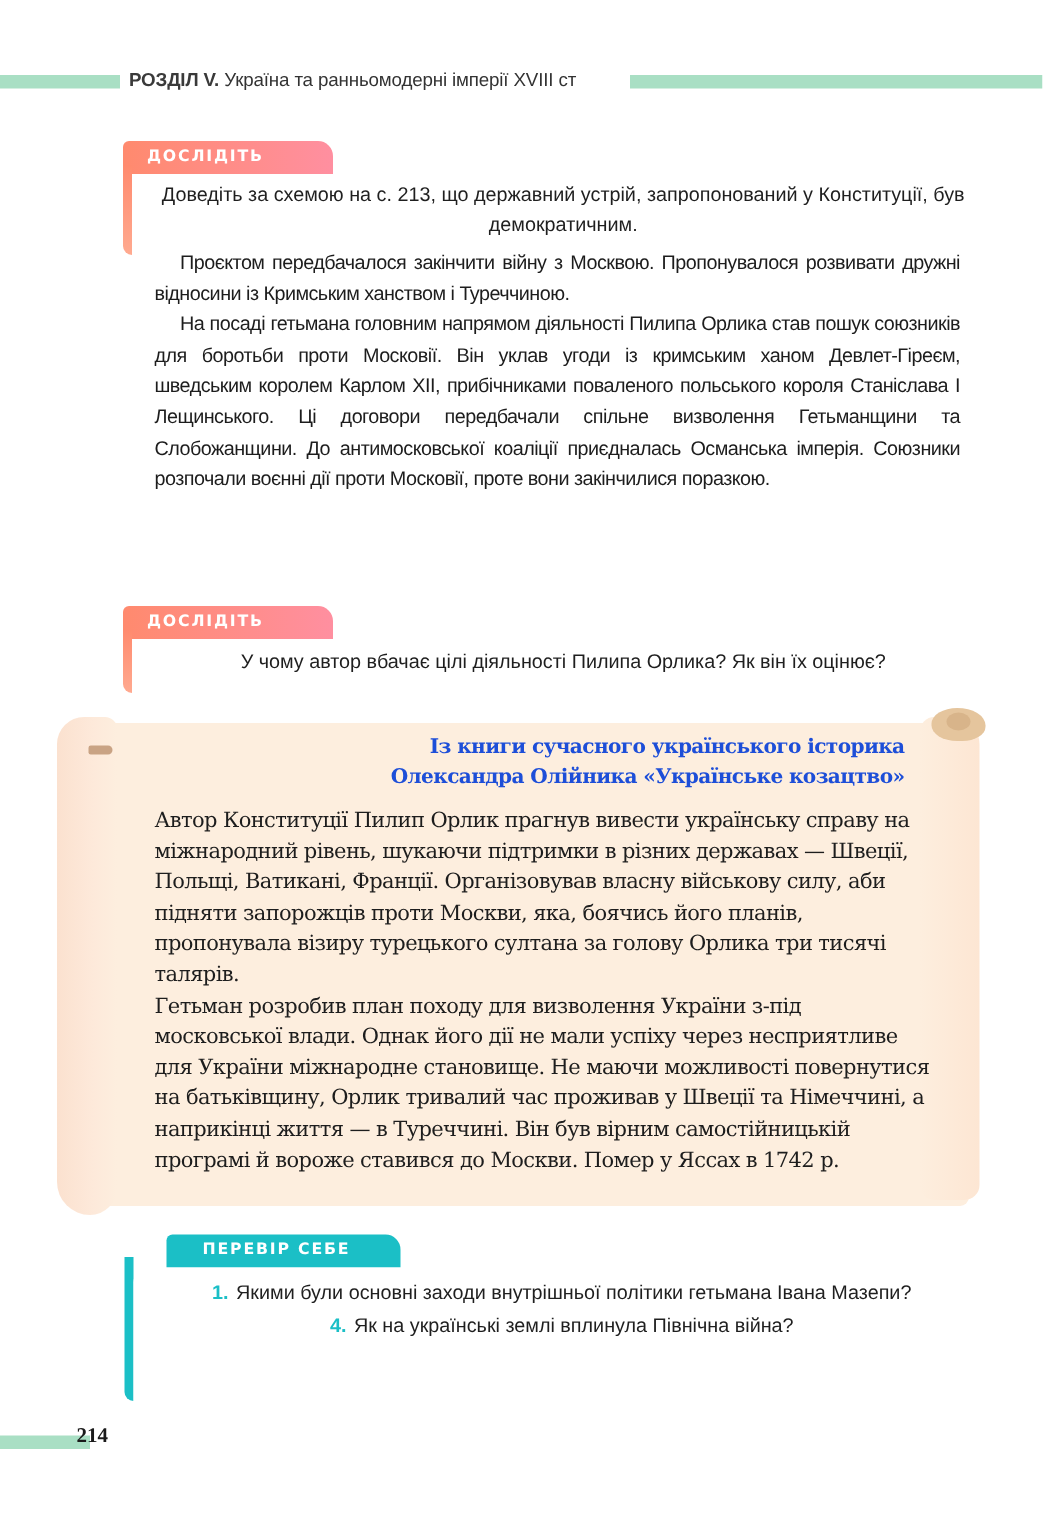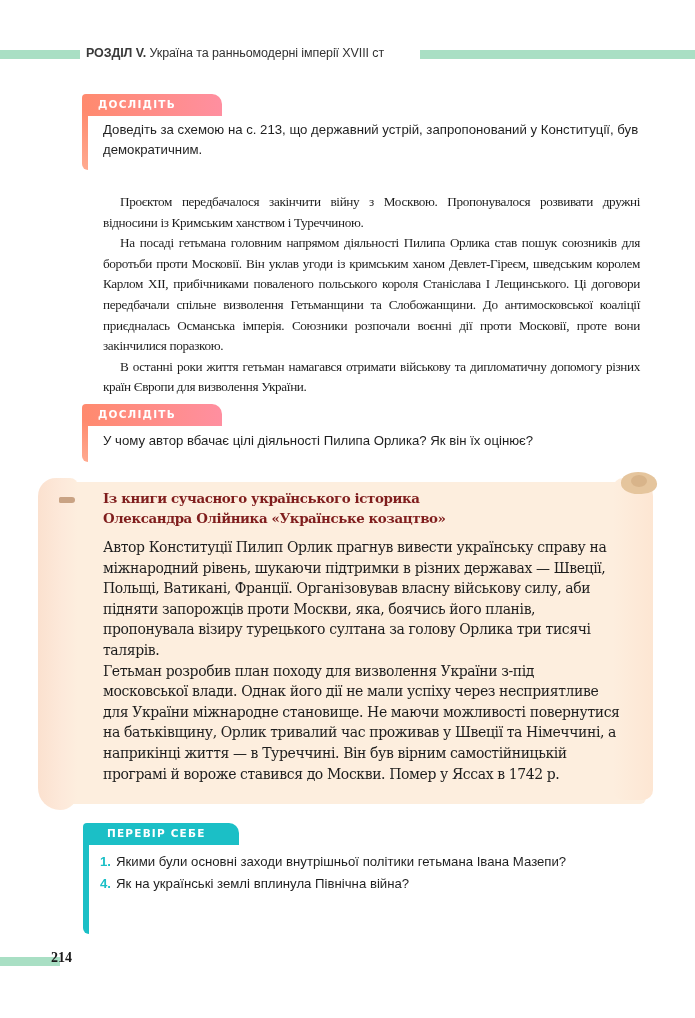--- a/index.html
+++ b/index.html
@@ -6,39 +6,39 @@
   html, body { width: 695px; height: 1018px; background: #ffffff; overflow: hidden; }
   body { position: relative; font-family: "Liberation Serif", serif; color: #1d1d1d; }
 
   
   .hdr-bar-left { position: absolute; left: 0; top: 50px; width: 80px; height: 9px; background: #a9dfc4; }
   .hdr-bar-right { position: absolute; left: 420px; top: 50px; width: 275px; height: 9px; background: #a9dfc4; }
   .hdr-text { position: absolute; left: 86px; top: 46px; font-family: "Liberation Sans", sans-serif; font-size: 12.5px; color: #333; white-space: nowrap; letter-spacing: -0.1px; }
   .hdr-text b { font-weight: bold; color: #3a3a3a; }
   .task-tab { position: absolute; height: 22px; border-radius: 4px 10px 0 0; color: #fff; font-family: "DejaVu Sans", sans-serif; font-weight: bold; font-size: 10.5px; letter-spacing: 1.2px; padding: 4px 0 0 16px; }
   .task-tab.pink { background: linear-gradient(90deg, #ff8a6e 0%, #ff8fa0 100%); }
-  .task-tab.teal { background: #1bbfc6; }
+  .task-tab.teal { background: #1bbfc6; margin-left: 28px; }
   .task-stripe { position: absolute; width: 6px; border-radius: 0 0 0 6px; }
   .task-stripe.pink { background: linear-gradient(180deg, #ff8a6e, #ffaa90); }
   .task-stripe.teal { background: #1bbfc6; }
-  .task-body { position: absolute; background: #fff; border-radius: 10px 0 0 0; font-family: "Liberation Sans", sans-serif; font-size: 13.2px; line-height: 20px; color: #1f1f1f; }
+  .task-body { position: absolute; background: #fff; border-radius: 10px 0 0 0; font-family: "Liberation Sans", sans-serif; font-size: 13.2px; line-height: 20px; color: #1f1f1f; text-align: center; }
 
   
-  .main-text { position: absolute; left: 103px; top: 192px; width: 537px; font-family: Liberation Serif, serif; font-size: 13.2px; line-height: 20.6px; color: #1d1d1d; text-align: justify; letter-spacing: -0.35px; }
+  .main-text { position: absolute; left: 103px; top: 165px; width: 537px; font-family: Liberation Sans, sans-serif; font-size: 13.2px; line-height: 20.6px; color: #1d1d1d; text-align: justify; letter-spacing: -0.35px; }
   .main-text p { text-indent: 17px; }
 
   
   .scroll { position: absolute; left: 38px; top: 478px; width: 617px; height: 332px; }
   .scroll-paper { position: absolute; left: 8px; top: 4px; width: 600px; height: 322px; background: #fdeede; border-radius: 6px; }
   .scroll-roll-left { position: absolute; left: 0; top: 0; width: 40px; height: 332px; background: linear-gradient(90deg, #fbe1cf 0%, #fde9da 60%, #fdeede 100%); border-radius: 18px 8px 18px 22px; }
   .scroll-roll-right { position: absolute; left: 575px; top: 0; width: 40px; height: 322px; background: linear-gradient(90deg, #fdeede 0%, #fde6d3 100%); border-radius: 10px 18px 10px 10px; }
   .scroll-cap-left { position: absolute; left: 21px; top: 19px; width: 16px; height: 6px; background: #c9a384; border-radius: 3px 6px 6px 3px; }
   .scroll-cap-right { position: absolute; left: 583px; top: -6px; width: 36px; height: 22px; background: #e5c59d; border-radius: 50% 55% 45% 50%; }
   .scroll-cap-right::after { content: ""; position: absolute; left: 10px; top: 3px; width: 16px; height: 12px; background: #d8b48a; border-radius: 50%; }
-  .src-title { position: absolute; left: 103px; top: 488px; width: 500px; font-family: "DejaVu Serif", serif; font-weight: bold; font-size: 13.4px; line-height: 20px; color: #7f1d1d; letter-spacing: -0.4px; }
+  .src-title { position: absolute; left: 103px; top: 488px; width: 500px; font-family: "DejaVu Serif", serif; font-weight: bold; font-size: 13.4px; line-height: 20px; color: #1d4ed8; letter-spacing: -0.4px; text-align: right; }
   .src-text { position: absolute; left: 103px; top: 537px; width: 520px; font-family: "DejaVu Serif", serif; font-size: 14px; line-height: 20.6px; color: #1d1d1d; letter-spacing: -0.4px; }
   .src-text p { margin: 0; }
 
   
   .check-list { list-style: none; font-family: "Liberation Sans", sans-serif; font-size: 13.2px; line-height: 21.5px; color: #1f1f1f; }
   .check-list li .num { color: #1bbfc6; font-weight: bold; margin-right: 5px; }
 
   
   .pg-bar { position: absolute; left: 0; top: 957px; width: 60px; height: 9px; background: #a9dfc4; }
   .pg-num { position: absolute; left: 51px; top: 950px; font-family: Liberation Serif, serif; font-weight: bold; font-size: 14px; color: #1a1a1a; }
@@ -55,21 +55,20 @@
 
 <div>
   <div class="task-tab pink" style="left:82px; top:94px; width:140px;">ДОСЛІДІТЬ</div>
   <div class="task-stripe pink" style="left:82px; top:110px; height:60px;"></div>
   <div class="task-body" style="left:88px; top:116px; width:560px; height:56px; padding:4px 0 0 15px;">Доведіть за схемою на с. 213, що державний устрій, запропонований у Конституції, був демократичним.</div>
 </div>
 
 <div class="main-text">
   <p>Проєктом передбачалося закінчити війну з Москвою. Пропонувалося розвивати дружні відносини із Кримським ханством і Туреччиною.</p>
   <p>На посаді гетьмана головним напрямом діяльності Пилипа Орлика став пошук союзників для боротьби проти Московії. Він уклав угоди із кримським ханом Девлет-Гіреєм, шведським королем Карлом XII, прибічниками поваленого польського короля Станіслава I Лещинського. Ці договори передбачали спільне визволення Гетьманщини та Слобожанщини. До антимосковської коаліції приєдналась Османська імперія. Союзники розпочали воєнні дії проти Московії, проте вони закінчилися поразкою.</p>
-  <p>В останні роки життя гетьман намагався отримати військову та дипломатичну допомогу різних країн Європи для визволення України.</p>
 </div>
 
 <div>
   <div class="task-tab pink" style="left:82px; top:404px; width:140px;">ДОСЛІДІТЬ</div>
   <div class="task-stripe pink" style="left:82px; top:420px; height:42px;"></div>
   <div class="task-body" style="left:88px; top:426px; width:560px; height:38px; padding:5px 0 0 15px;">У чому автор вбачає цілі діяльності Пилипа Орлика? Як він їх оцінює?</div>
 </div>
 
 <div class="scroll">
   <div class="scroll-paper"></div>

